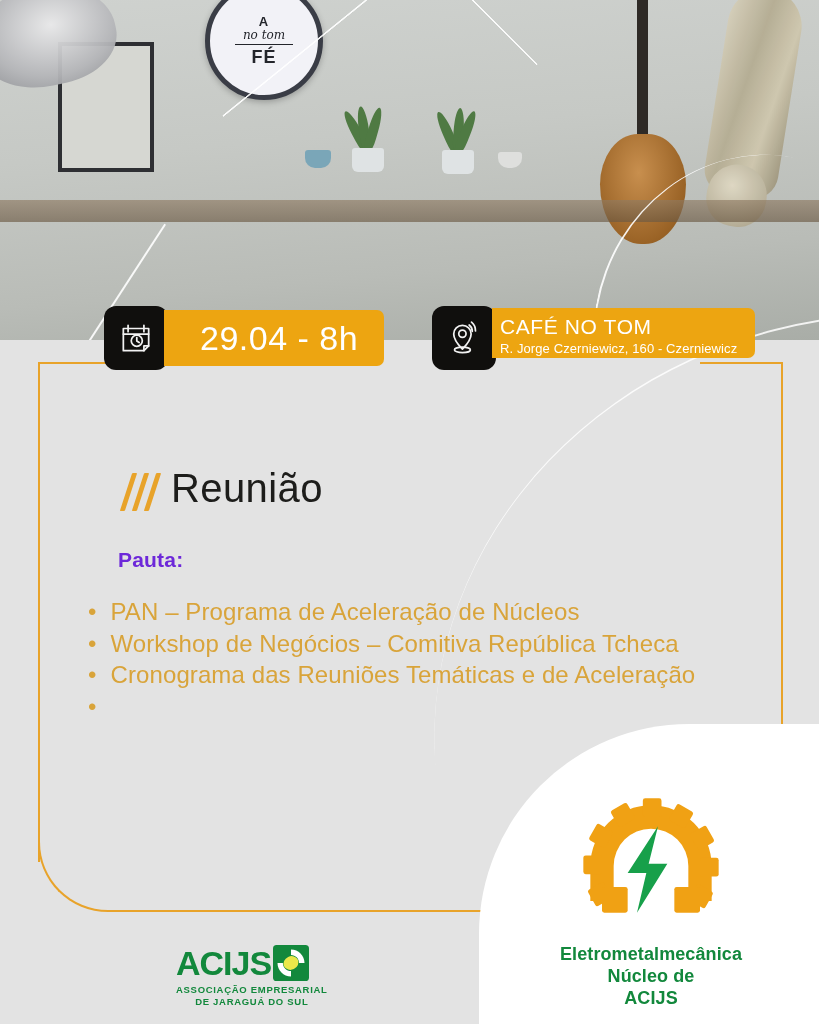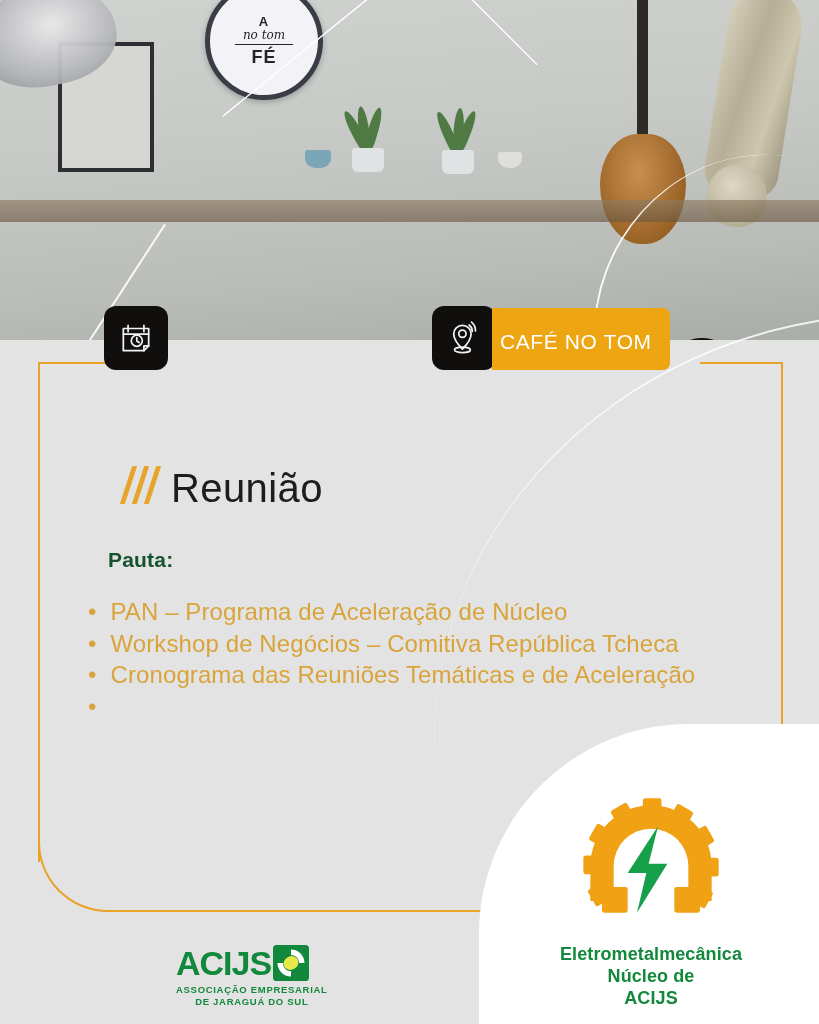--- a/index.html
+++ b/index.html
@@ -124,21 +124,21 @@
   .chip-date {
     position:absolute; left:164px; top:4px; height:56px;
     background:#eda511; border-radius:0 7px 7px 0;
     display:flex; align-items:center;
     padding:0 26px 0 36px;
     color:#ffffff;
     font-size:34px; font-weight:400; letter-spacing:.5px;
     font-family:"Liberation Sans", sans-serif;
   }
   .chip-place {
-    position:absolute; left:492px; top:2px; height:62px;
+    position:absolute; left:492px; top:2px; height:50px;
     background:#eda511; border-radius:0 7px 7px 0;
     padding:6px 18px 0 8px;
     color:#ffffff;
     display:flex; flex-direction:column; justify-content:center;
   }
   .chip-place .ttl { font-size:21px; font-weight:400; letter-spacing:.6px; line-height:1.05;}
   .chip-place .sub { font-size:13px; font-weight:400; letter-spacing:.1px; margin-top:2px;}
 
   
   .frame-left {
@@ -171,33 +171,33 @@
     border-top:2px solid rgba(255,255,255,.85);
     border-radius:100% 0 0 0;
     transform:rotate(-4deg);
     z-index:2; pointer-events:none;
   }
 
   
   .content { position:absolute; left:0; top:380px; width:819px; z-index:5; }
   .title-row {
     position:absolute; left:126px; top:86px;
-    display:flex; align-items:flex-start; gap:16px;
+    display:flex; align-items:flex-end; gap:16px;
   }
   .slashes { display:flex; gap:7px; }
   .slashes i {
     display:block; width:5px; height:38px; background:#e8a32a;
     transform:skewX(-18deg); border-radius:1px;
   }
   .title-text {
     font-size:40px; color:#1d1d1b; font-weight:400; letter-spacing:.4px;
   }
   .pauta {
-    position:absolute; left:108px; top:168px;
-    font-size:21px; color:#14532d; font-weight:700; letter-spacing:.2px;
+    position:absolute; left:118px; top:168px;
+    font-size:21px; color:#6d28d9; font-weight:700; letter-spacing:.2px;
   }
   .agenda { position:absolute; left:88px; top:216px; list-style:none; }
   .agenda li {
     display:flex; align-items:flex-start; gap:14px;
     font-size:24px; color:#d9a43a; line-height:1.32;
     letter-spacing:.1px;
   }
   .agenda li .dot { font-size:24px; line-height:1.32; }
 
   
@@ -326,53 +326,57 @@
       <svg viewBox="0 0 48 48" fill="none" stroke="#f2f2f2" stroke-width="2.2" stroke-linecap="round" stroke-linejoin="round">
         <path d="M8 12h32v22l-6 6H8z"></path>
         <path d="M8 19h32"></path>
         <path d="M14 8v8M34 8v8"></path>
         <path d="M40 34h-6v6"></path>
         <circle cx="25" cy="27.5" r="7"></circle>
         <path d="M25 23.5v4.2l3 2"></path>
       </svg>
     </div>
 
+    <div class="chip-date">
+      <span>29.04 - 8h</span>
+    </div>
 
     <div class="chip-icon" style="left:432px;">
       <svg viewBox="0 0 48 48" fill="none" stroke="#f2f2f2" stroke-width="2.2" stroke-linecap="round" stroke-linejoin="round">
         <path d="M22 8c-6.1 0-11 4.8-11 10.8 0 7.9 11 19.2 11 19.2s11-11.3 11-19.2C33 12.8 28.1 8 22 8z"></path>
         <circle cx="22" cy="18.6" r="4.6"></circle>
         <path d="M30.5 7.5a10 10 0 0 1 4 8"></path>
         <path d="M33.5 4a14 14 0 0 1 5 11"></path>
         <ellipse cx="22" cy="39" rx="10" ry="3.4"></ellipse>
       </svg>
     </div>
 
     <div class="chip-place">
       <span class="ttl">CAFÉ NO TOM</span>
+      <span class="sub">R. Jorge Czerniewicz, 160 - Czerniewicz</span>
     </div>
   </div>
 
   <div class="content">
 
     <div class="title-row">
       <span class="slashes">
           <i></i>
           <i></i>
           <i></i>
         </span>
       <span class="title-text">Reunião</span>
     </div>
 
     <div class="pauta">Pauta:</div>
 
     <ul class="agenda">
       <li>
         <span class="dot">•</span>
-        <span>PAN – Programa de Aceleração de Núcleo</span>
+        <span>PAN – Programa de Aceleração de Núcleos</span>
       </li>
       <li>
         <span class="dot">•</span>
         <span>Workshop de Negócios – Comitiva República Tcheca</span>
       </li>
       <li>
         <span class="dot">•</span>
         <span>Cronograma das Reuniões Temáticas e de Aceleração</span>
       </li>
       <li>

